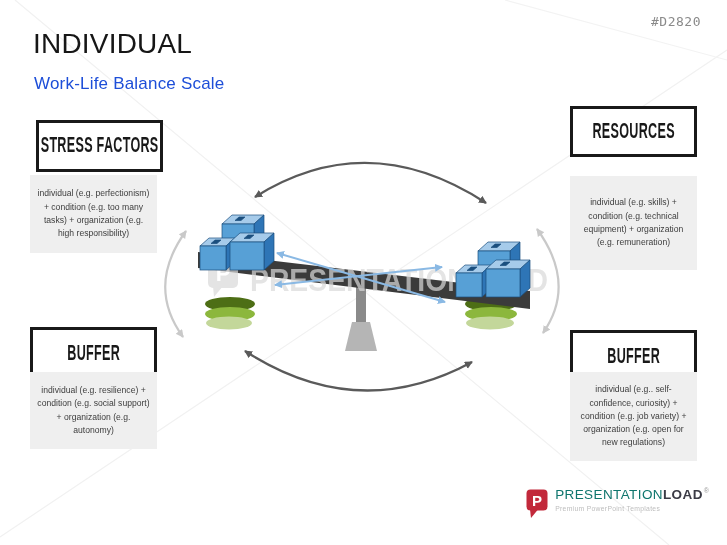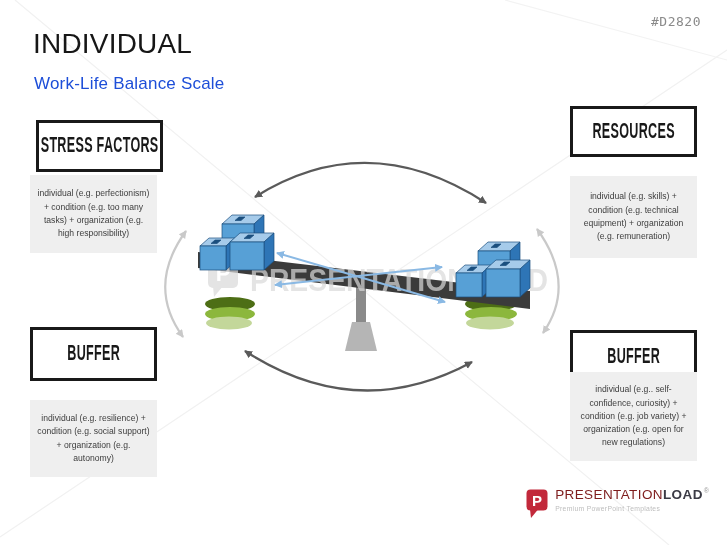--- a/index.html
+++ b/index.html
@@ -34,32 +34,32 @@
     position:absolute;width:127px;box-sizing:border-box;background:#efefef;
     display:flex;align-items:center;justify-content:flex-end;z-index:3;
     padding:6px 6px;
   }
   .qbox-panel .desc{
     font-size:8.6px;line-height:1.55;color:#3d3d3d;text-align:center;width:100%;
   }
   .tl-h{left:30px;top:120px;height:52px;margin-left:6px;}
   .tl-p{left:30px;top:175px;height:78px;}
   .tr-h{left:570px;top:106px;height:51px;}
-  .tr-p{left:570px;top:176px;height:82px;}
+  .tr-p{left:570px;top:176px;height:94px;}
   .bl-h{left:30px;top:327px;height:54px;}
-  .bl-p{left:30px;top:400px;height:77px;}
+  .bl-p{left:30px;top:372px;height:77px;}
   .br-h{left:570px;top:330px;height:53px;}
   .br-p{left:570px;top:372px;height:89px;}
   .footer-logo{
     position:absolute;right:18px;bottom:26px;display:flex;align-items:flex-start;z-index:3;
   }
   .logo-icon{margin-right:7px;margin-top:1px;}
   .logo-text-col{display:flex;flex-direction:column;}
   .brand-line{display:flex;align-items:flex-start;line-height:1;}
-  .brand-first{font-size:13.5px;color:#7f1d1d;font-weight:400;letter-spacing:0.4px;}
+  .brand-first{font-size:13.5px;color:#0f766e;font-weight:400;letter-spacing:0.4px;}
   .brand-second{font-size:13.5px;color:#3b3b45;font-weight:700;letter-spacing:0.4px;text-align:right;}
   .brand-tm{font-size:7px;color:#9a9a9a;margin-left:1px;margin-top:-1px;}
   .brand-tagline{font-size:6.8px;color:#bdbdbd;letter-spacing:0.3px;margin-top:3px;}
 </style>
 </head>
 <body>
 
 <div class="slide">
 
   <svg class="artwork" viewBox="0 0 727 545" aria-hidden="true">

